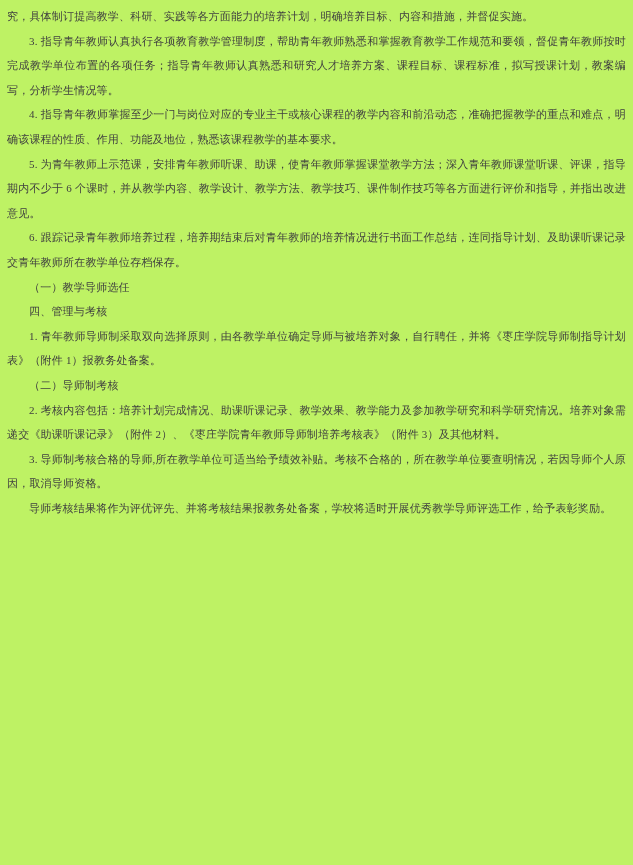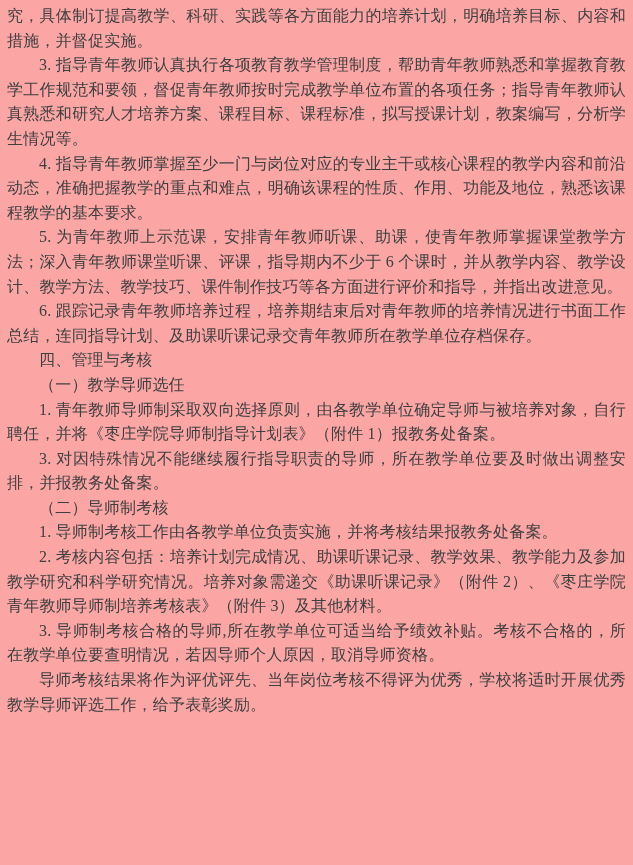--- a/index.html
+++ b/index.html
@@ -10,24 +10,24 @@
   body {
     width: 633px;
     height: 865px;
     overflow: hidden;
   }
   .page {
     box-sizing: border-box;
     width: 633px;
     height: 865px;
     padding: 4px 7px 0 7px;
-    background: #fca5a5;
+    background: #bef264;
     color: #3f3f3f;
     font-family: "Liberation Serif", "DejaVu Serif", serif;
-    font-size: 16px;
+    font-size: 11px;
     line-height: 24.6px;
     text-align: justify;
     letter-spacing: 0.2px;
   }
   .page p {
     margin: 0;
     padding: 0;
     text-indent: 2em;
     word-break: break-all;
   }
@@ -37,22 +37,20 @@
 </style>
 </head>
 <body>
 
 <div class="page">
   <p class="no-indent">究，具体制订提高教学、科研、实践等各方面能力的培养计划，明确培养目标、内容和措施，并督促实施。</p>
   <p>3. 指导青年教师认真执行各项教育教学管理制度，帮助青年教师熟悉和掌握教育教学工作规范和要领，督促青年教师按时完成教学单位布置的各项任务；指导青年教师认真熟悉和研究人才培养方案、课程目标、课程标准，拟写授课计划，教案编写，分析学生情况等。</p>
   <p>4. 指导青年教师掌握至少一门与岗位对应的专业主干或核心课程的教学内容和前沿动态，准确把握教学的重点和难点，明确该课程的性质、作用、功能及地位，熟悉该课程教学的基本要求。</p>
   <p>5. 为青年教师上示范课，安排青年教师听课、助课，使青年教师掌握课堂教学方法；深入青年教师课堂听课、评课，指导期内不少于 6 个课时，并从教学内容、教学设计、教学方法、教学技巧、课件制作技巧等各方面进行评价和指导，并指出改进意见。</p>
   <p>6. 跟踪记录青年教师培养过程，培养期结束后对青年教师的培养情况进行书面工作总结，连同指导计划、及助课听课记录交青年教师所在教学单位存档保存。</p>
+  <p>（一）教学导师选任</p>
   <p>四、管理与考核</p>
-  <p>（一）教学导师选任</p>
   <p>1. 青年教师导师制采取双向选择原则，由各教学单位确定导师与被培养对象，自行聘任，并将《枣庄学院导师制指导计划表》（附件 1）报教务处备案。</p>
-  <p>3. 对因特殊情况不能继续履行指导职责的导师，所在教学单位要及时做出调整安排，并报教务处备案。</p>
   <p>（二）导师制考核</p>
-  <p>1. 导师制考核工作由各教学单位负责实施，并将考核结果报教务处备案。</p>
   <p>2. 考核内容包括：培养计划完成情况、助课听课记录、教学效果、教学能力及参加教学研究和科学研究情况。培养对象需递交《助课听课记录》（附件 2）、《枣庄学院青年教师导师制培养考核表》（附件 3）及其他材料。</p>
   <p>3. 导师制考核合格的导师,所在教学单位可适当给予绩效补贴。考核不合格的，所在教学单位要查明情况，若因导师个人原因，取消导师资格。</p>
-  <p>导师考核结果将作为评优评先、当年岗位考核不得评为优秀，学校将适时开展优秀教学导师评选工作，给予表彰奖励。</p>
+  <p>导师考核结果将作为评优评先、并将考核结果报教务处备案，学校将适时开展优秀教学导师评选工作，给予表彰奖励。</p>
 </div>
 
 </body></html>

